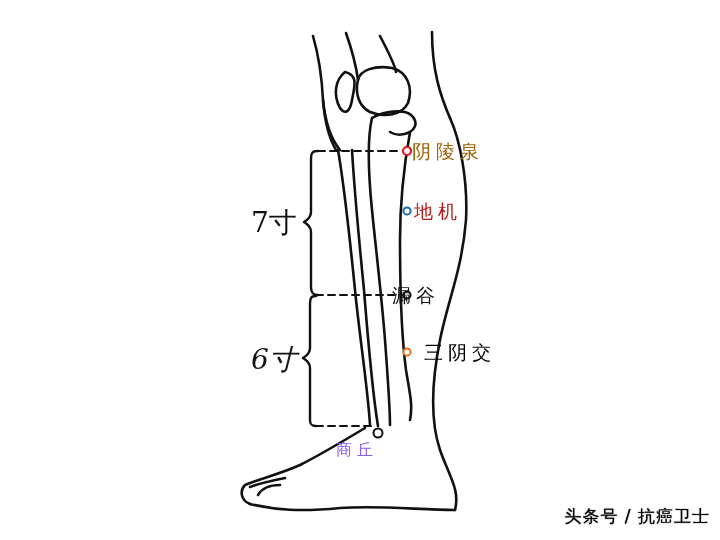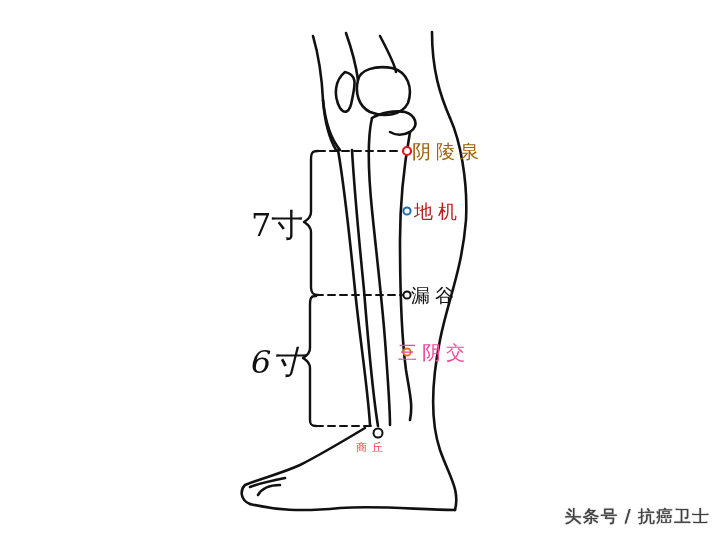--- a/index.html
+++ b/index.html
@@ -1,20 +1,20 @@
 <!DOCTYPE html>
 <html><head>
 <meta charset="utf-8">
 <style>
   html, body { margin: 0; padding: 0; background: #ffffff; }
   #stage { position: relative; width: 720px; height: 540px; overflow: hidden; background: #fff; font-family: "DejaVu Serif", serif; }
   svg.drawing { position: absolute; left: 0; top: 0; }
   .label { position: absolute; font-size: 19px; letter-spacing: 5px; white-space: nowrap; line-height: 1; }
-  .measure { position: absolute; font-size: 32px; color: #111; white-space: nowrap; line-height: 1; font-family: "DejaVu Serif", serif; }
-  .watermark { position: absolute; right: 10px; bottom: 12px; font-family: "DejaVu Sans", sans-serif; font-size: 17px; color: #404040; text-shadow: 0 0 1px #666, 0 0 1px #666; letter-spacing: 1px; }
+  .measure { position: absolute; font-size: 28px; color: #111; white-space: nowrap; line-height: 1; font-family: "DejaVu Serif", serif; }
+  .watermark { position: absolute; right: 10px; bottom: 12px; font-family: "DejaVu Sans", sans-serif; font-size: 17px; color: #000000; text-shadow: 0 0 1px #666, 0 0 1px #666; letter-spacing: 1px; }
 </style>
 </head>
 <body>
 
 <div id="stage">
   <svg class="drawing" width="720" height="540" viewBox="0 0 720 540" fill="none" stroke="#111" stroke-width="2.6" stroke-linecap="round" stroke-linejoin="round">
 
     <path d="M313 36 C320 60 322 80 323 100 C325 125 330 140 336 150"></path>
 
     <path d="M346 33 C352 50 356 65 358 80"></path>
@@ -53,21 +53,21 @@
 
     <circle cx="407" cy="151" r="4" stroke="#e8141e" stroke-width="2.2" fill="#fff"></circle>
     <circle cx="407" cy="211" r="3.6" stroke="#1a6db5" stroke-width="2" fill="#fff"></circle>
     <circle cx="407" cy="295" r="3.6" stroke="#111" stroke-width="2" fill="#fff"></circle>
     <circle cx="407" cy="352" r="3.6" stroke="#e0701e" stroke-width="2" fill="#fff"></circle>
     <circle cx="378" cy="433" r="4.5" stroke="#111" stroke-width="2" fill="#fff"></circle>
   </svg>
 
   <div class="label" style="left:392px; top:142px; color:#a16207;margin-left:20px;">阴陵泉</div>
   <div class="label" style="left:414px; top:202px; color:#b91c1c;">地机</div>
-  <div class="label" style="left:411px; top:286px; color:#111;">漏谷</div>
-  <div class="label" style="left:398px; top:343px; color:#ec4899;">三阴交</div>
-  <div class="label" style="left:356px; top:442px; color:#ef4444; font-size:11px;">商丘</div>
+  <div class="label" style="left:392px; top:286px; color:#111;">漏谷</div>
+  <div class="label" style="left:424px; top:343px; color:#000000;">三阴交</div>
+  <div class="label" style="left:336px; top:442px; color:#8b5cf6; font-size:16px;">商丘</div>
 
   <div class="measure" style="left:251px; top:209px;">7寸</div>
   <div class="measure" style="left:251px; top:346px;font-style:italic;">6寸</div>
 
   <div class="watermark">头条号 / 抗癌卫士</div>
 </div>
 
 </body></html>

